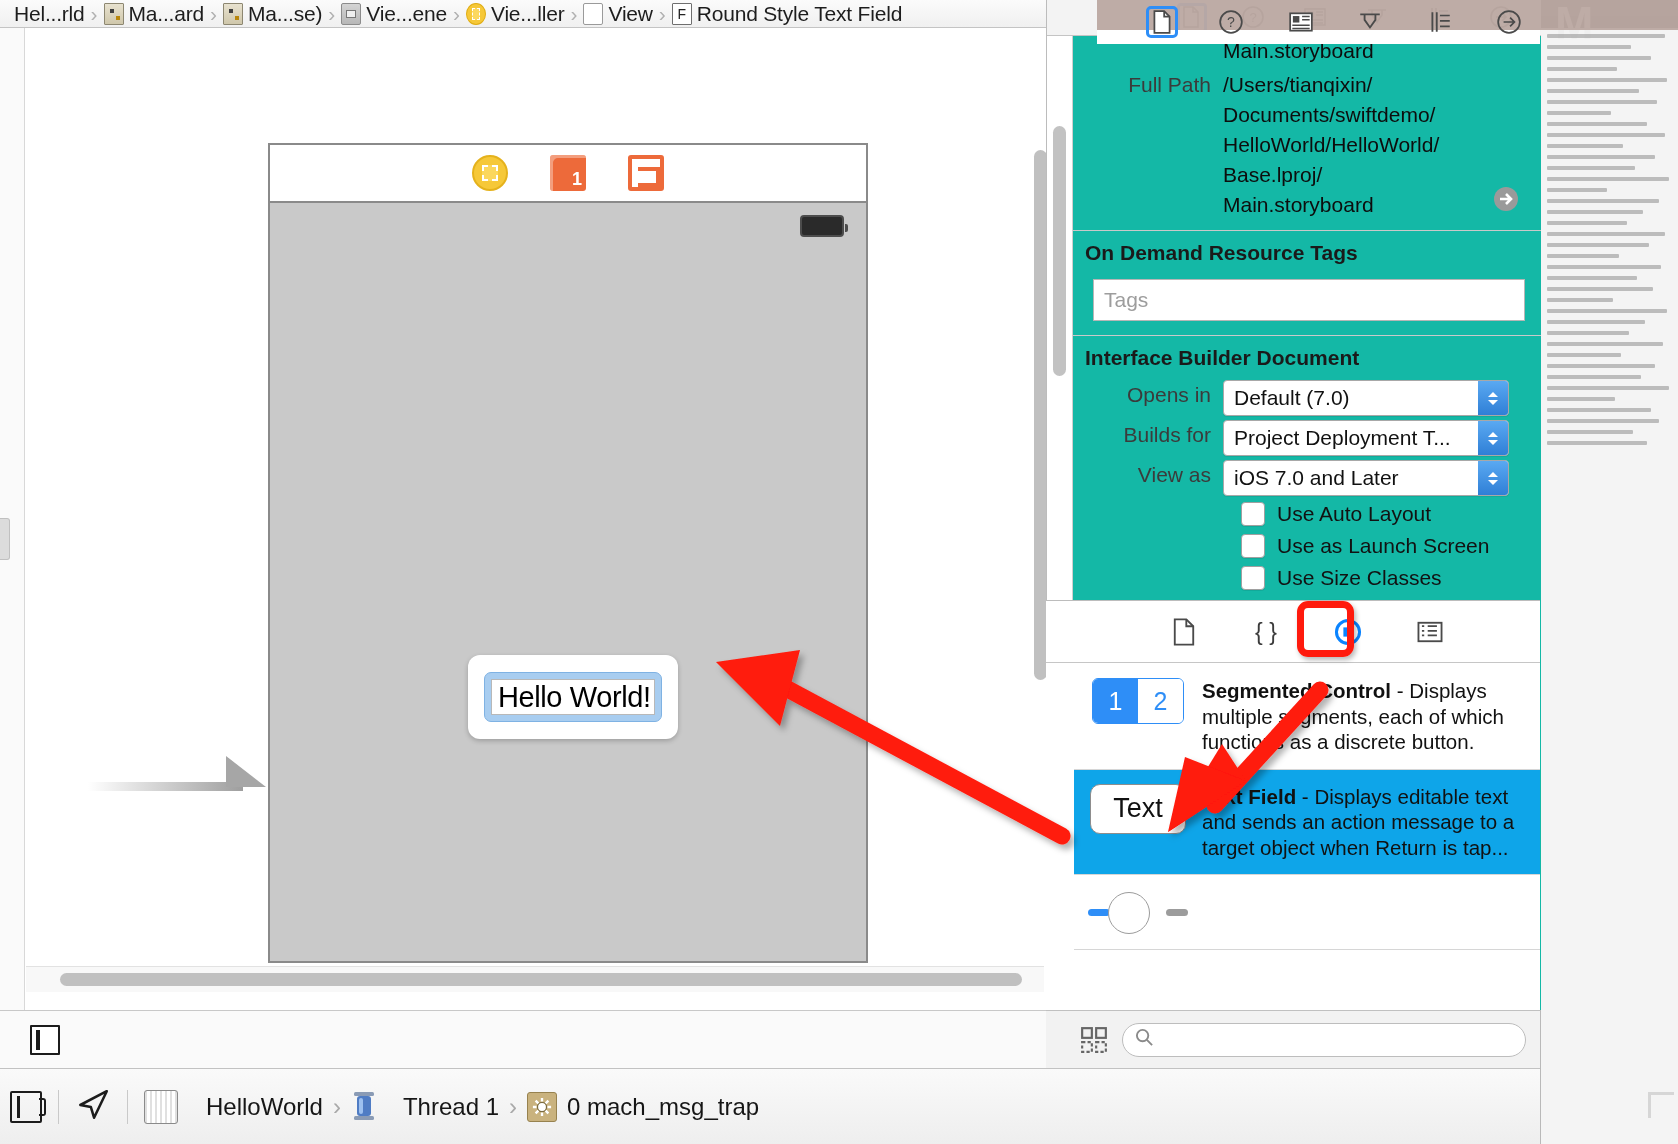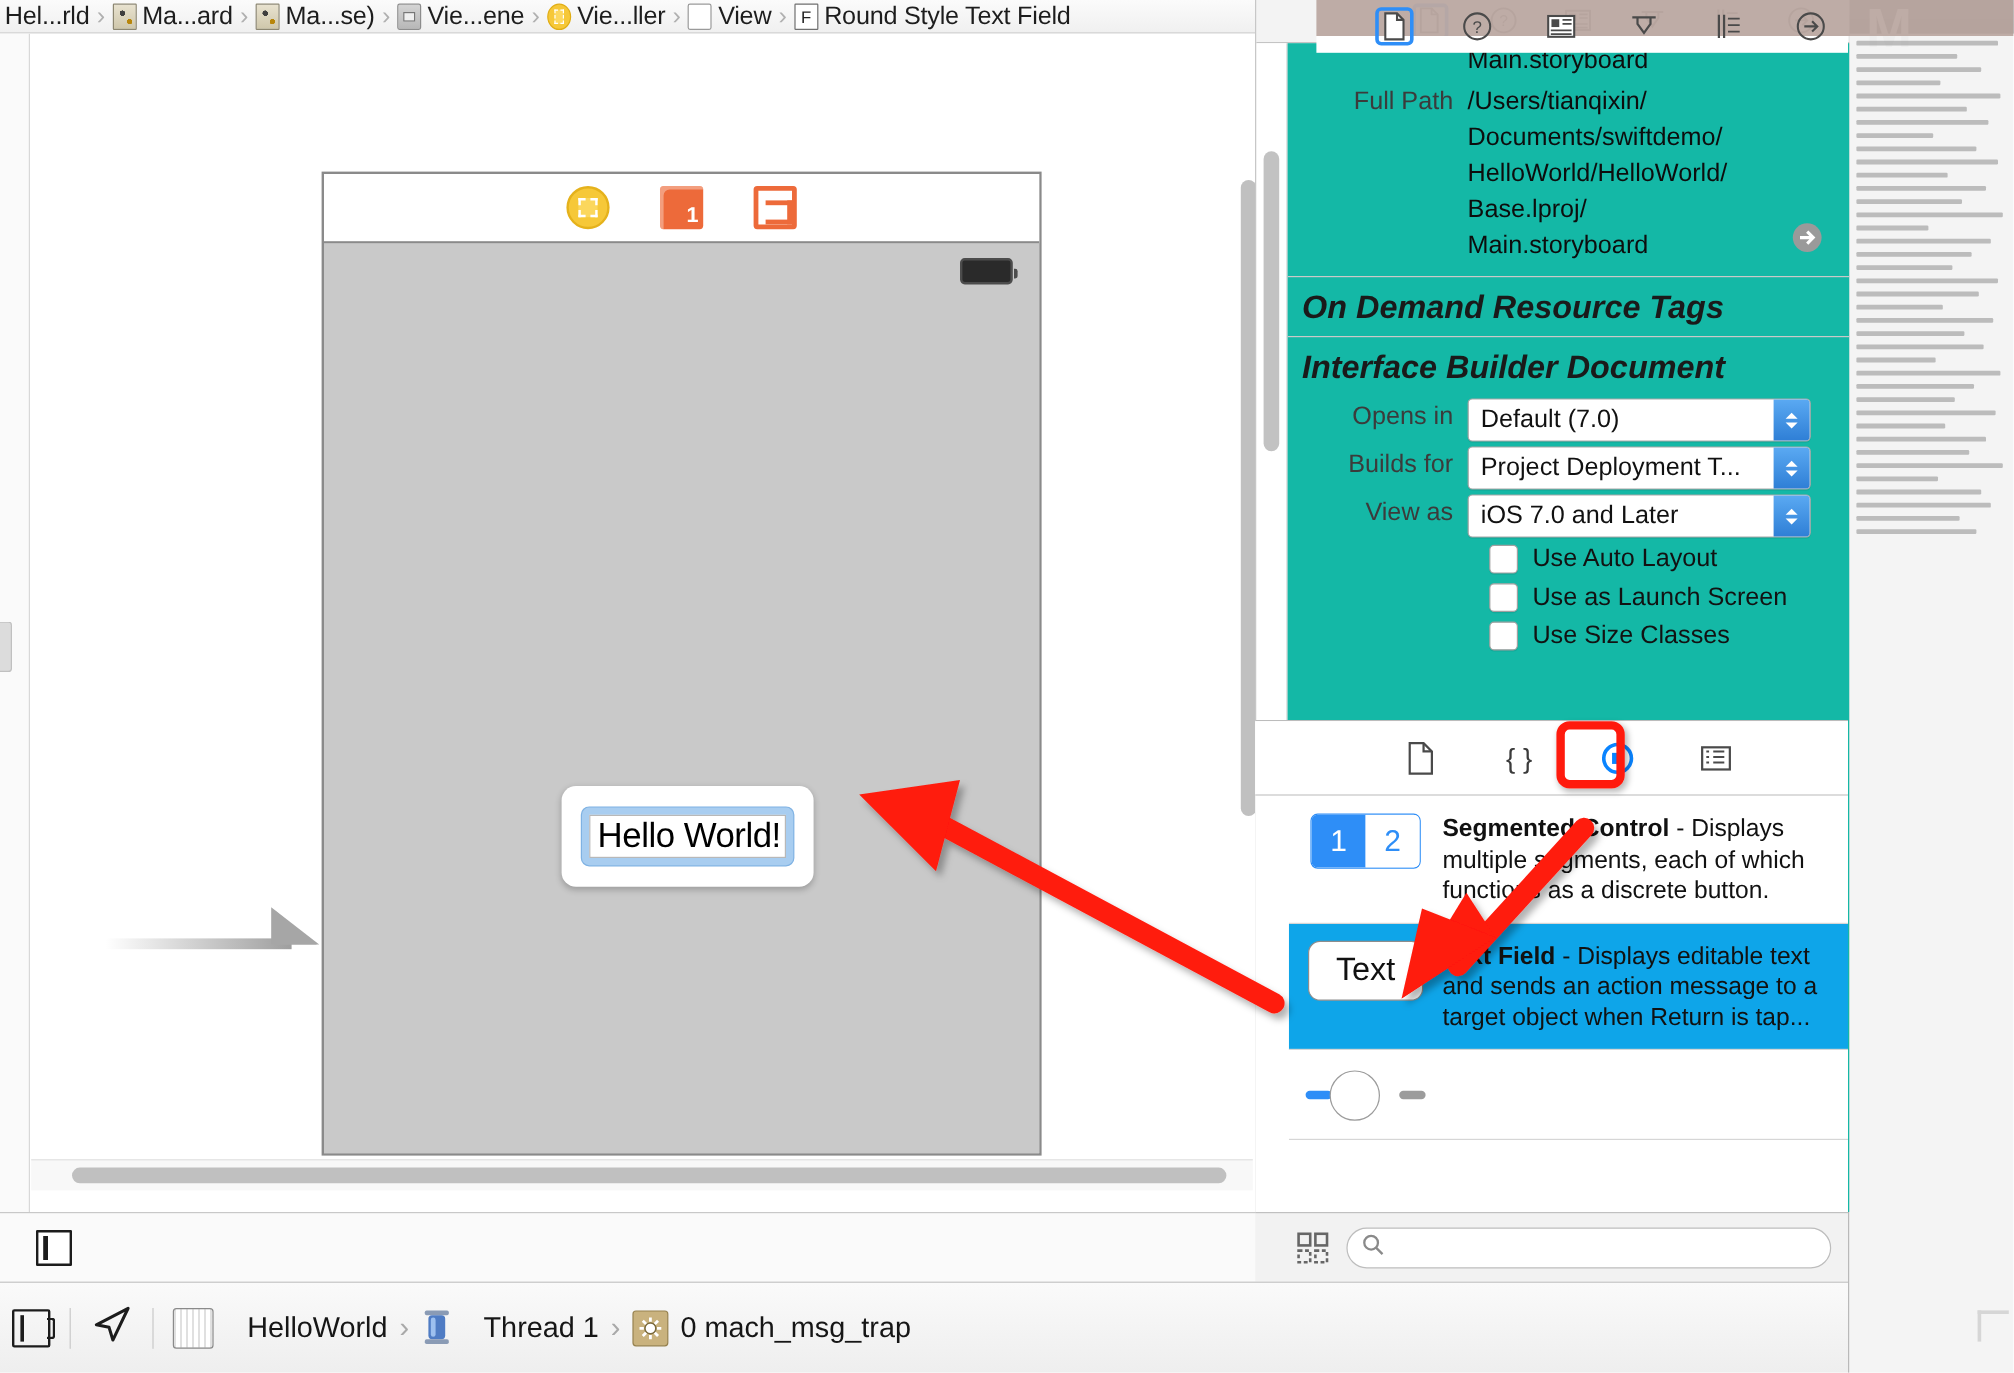--- a/index.html
+++ b/index.html
@@ -36,21 +36,21 @@
     border:3px solid #d6d6d6; border-right:none; border-bottom:none;
   }
 
   
   .xcode { position: absolute; left: 0; top: 0; width: 1540px; height: 1144px; background:#fff; }
 
   
   .jumpbar {
     position: absolute; left: 0; top: 0; width: 1046px; height: 28px;
     background: linear-gradient(#fbfbfb,#f0f0f0);
-    display: flex; align-items: center; padding-left: 2px;
+    display: flex; align-items: center; padding-left: 12px;
     border-bottom: 1px solid #c4c4c4;
     overflow: hidden; white-space: nowrap;
   }
   .crumb { display: flex; align-items: center; gap: 5px; padding: 0 2px; }
   .crumb-label { font-size: 21px; color: #1d1d1d; letter-spacing: -0.2px; }
   .crumb-sep {
     font-size: 21px; color: #b0b0b0; margin: 0 4px; font-weight: 300;
   }
   .ci { width: 20px; height: 22px; position: relative; flex: none; }
   .ci-storyboard {
@@ -224,21 +224,21 @@
 
   .kv-row { display:flex; padding:2px 14px 2px 0; }
   .kv-label {
     width:150px; text-align:right; font-size:21px; color:#3b3b3b;
     padding-right:12px; flex:none; line-height:30px;
   }
   .kv-value { font-size:21px; color:#0d0d0d; line-height:30px; }
   .kv-value .pline { display:block; }
 
   .insp-section-title {
-    font-size:27px; font-weight:bold; color:#1a1a1a; padding:10px 0 8px 12px;font-style:italic;
+    font-size:21px; font-weight:bold; color:#1a1a1a; padding:10px 0 8px 12px;
   }
   .insp-divider { height:1px; background:#c9c9c9; }
 
   .tags-field {
     margin:6px 16px 14px 20px; height:42px; background:#fff;
     border:1px solid #b6b6b6; display:flex; align-items:center; padding-left:10px;
   }
   .tags-field span { font-size:21px; color:#9d9d9d; }
 
   .combo {
@@ -561,20 +561,23 @@
             <svg width="26" height="26" viewBox="0 0 26 26">
                 <circle cx="13" cy="13" r="12" fill="#9a9a9a"></circle>
                 <path d="M7 13h10M13 8l5 5-5 5" stroke="#fff" stroke-width="2.6" fill="none"></path>
               </svg>
           </span>
         </div>
 
         <div class="insp-divider" style="margin-top:8px"></div>
 
         <div class="insp-section-title">On Demand Resource Tags</div>
+        <div class="tags-field">
+          <span>Tags</span>
+        </div>
 
         <div class="insp-divider"></div>
 
         <div class="insp-section-title">Interface Builder Document</div>
 
         <div class="kv-row">
           <div class="kv-label">Opens in</div>
           <div class="combo">
             <span class="combo-text">Default (7.0)</span>
             <span class="combo-arrow">

